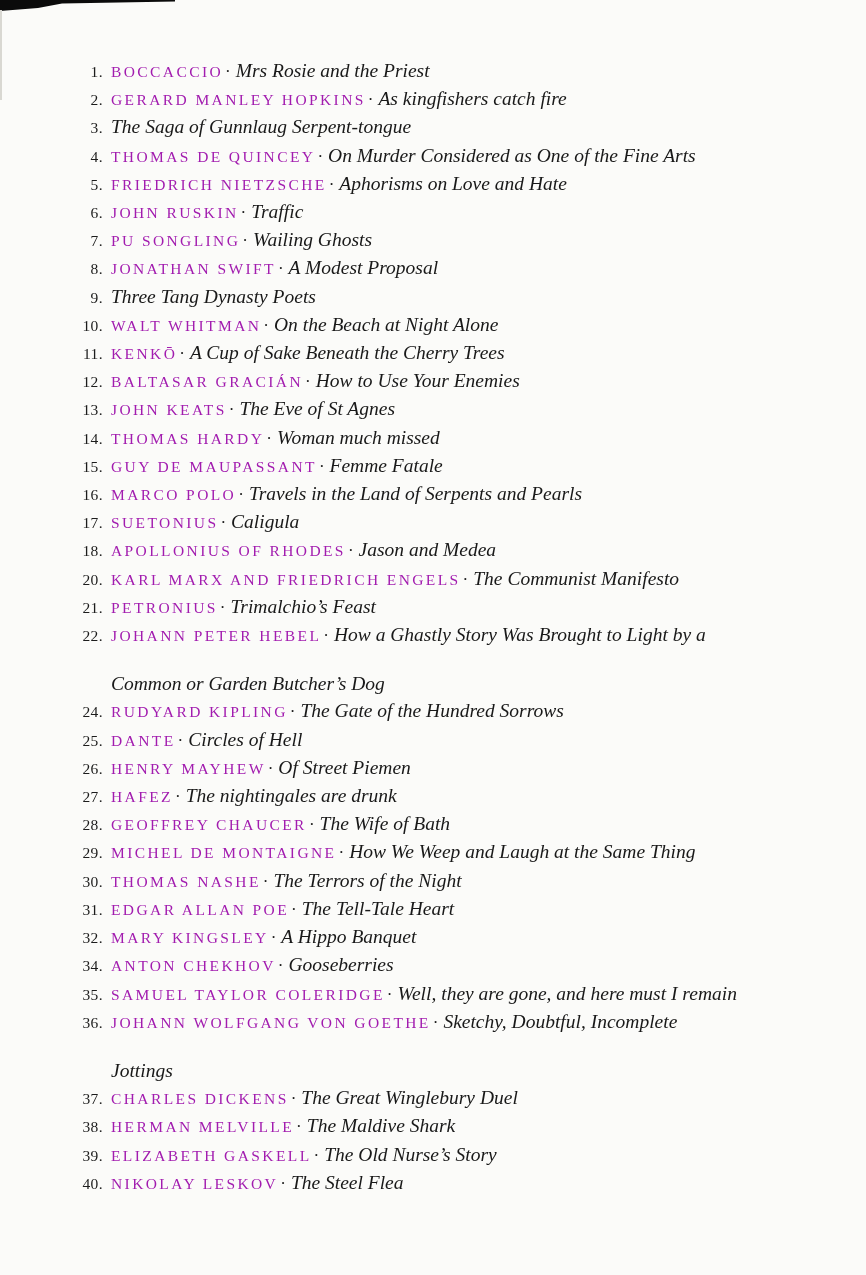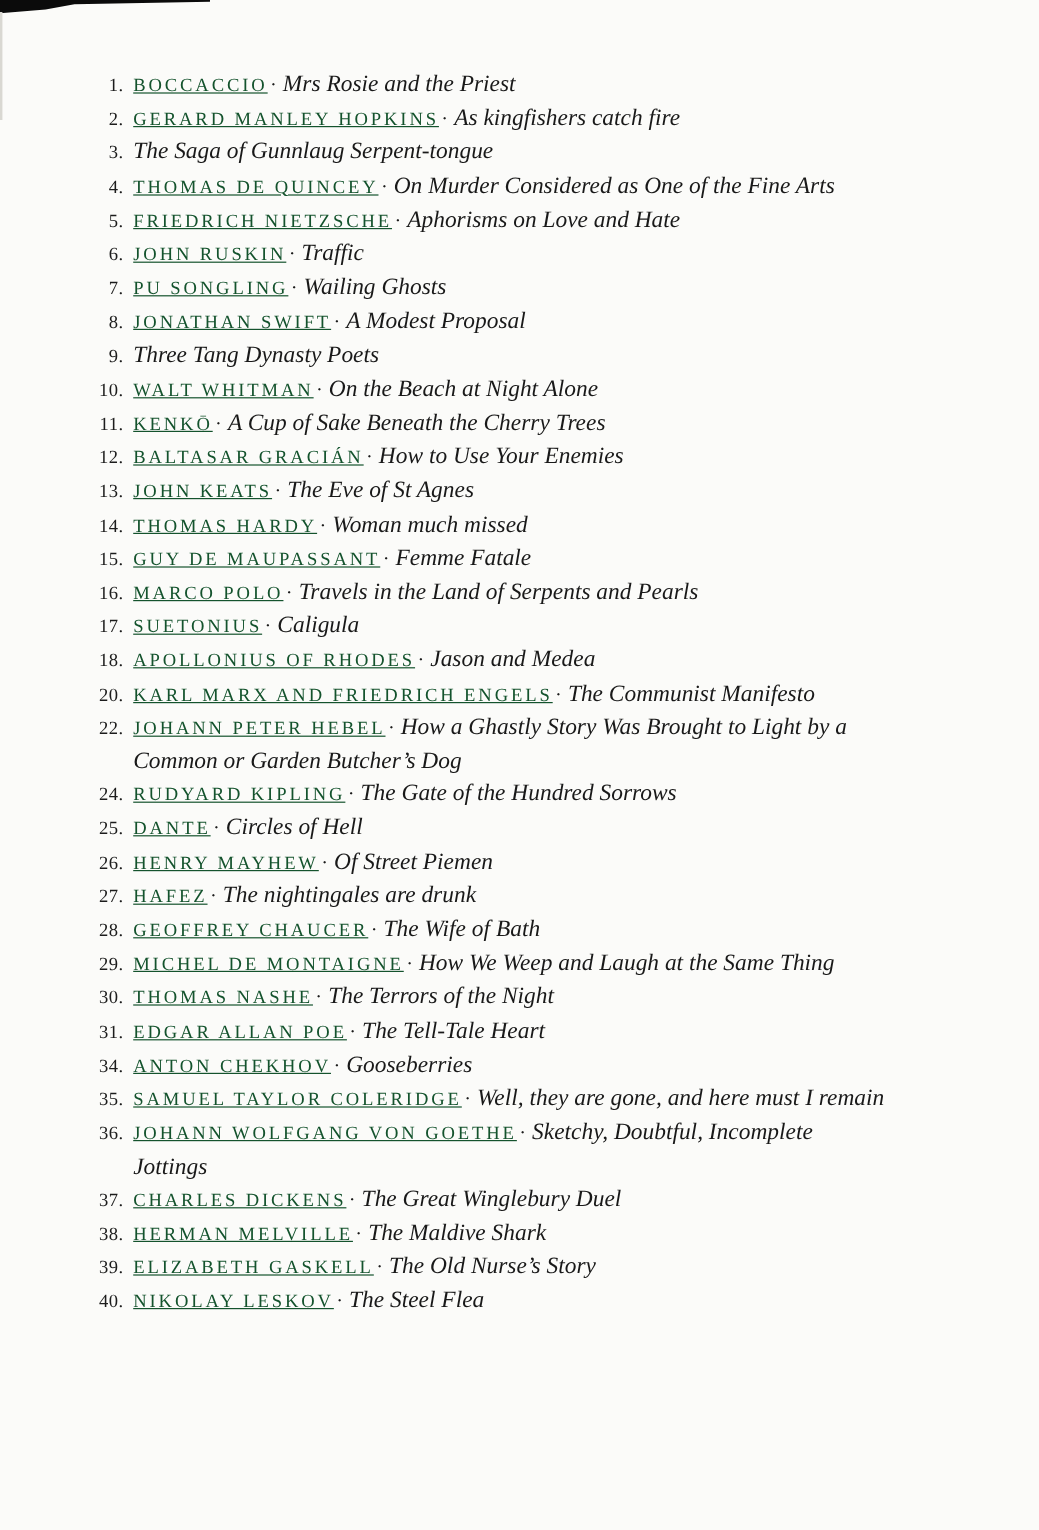--- a/index.html
+++ b/index.html
@@ -40,33 +40,32 @@
     text-align: right;
     padding-right: 8px;
     font-size: 15.5px;
     letter-spacing: 0.4px;
     color: #1c1c1c;
   }
   .entry { flex: 1; }
   .author {
     font-size: 15.5px;
     letter-spacing: 2.4px;
-    color: #14532d;
-    text-decoration: underline;
+    color: #a21caf;
   }
   .sep {
     font-size: 17px;
     padding: 0 5px 0 2px;
   }
   .title {
     font-style: italic;
     font-size: 19.5px;
     color: #191919;
   }
-  .line2 { display: block; }
+  .line2 { display: block; margin-top: 21px; }
 </style>
 </head>
 <body>
 
 <div class="page">
   <div class="scan-mark"></div>
   <div class="scan-edge"></div>
   <ol class="list" id="list">
   <li class="row">
     <span class="num">1.</span>
@@ -157,20 +156,24 @@
     <span class="num">18.</span>
     <span class="entry"><span class="author">APOLLONIUS OF RHODES</span><span class="sep">·</span><span class="title">Jason and Medea</span></span>
   </li>
 
 
   <li class="row">
     <span class="num">20.</span>
     <span class="entry"><span class="author">KARL MARX AND FRIEDRICH ENGELS</span><span class="sep">·</span><span class="title">The Communist Manifesto</span></span>
   </li>
 
+  <li class="row">
+    <span class="num">21.</span>
+    <span class="entry"><span class="author">PETRONIUS</span><span class="sep">·</span><span class="title">Trimalchio’s Feast</span></span>
+  </li>
 
   <li class="row">
     <span class="num">22.</span>
     <span class="entry"><span class="author">JOHANN PETER HEBEL</span><span class="sep">·</span><span class="title">How a Ghastly Story Was Brought to Light by a</span><span class="title line2">Common or Garden Butcher’s Dog</span></span>
   </li>
 
 
   <li class="row">
     <span class="num">24.</span>
     <span class="entry"><span class="author">RUDYARD KIPLING</span><span class="sep">·</span><span class="title">The Gate of the Hundred Sorrows</span></span>
@@ -204,20 +207,24 @@
   <li class="row">
     <span class="num">30.</span>
     <span class="entry"><span class="author">THOMAS NASHE</span><span class="sep">·</span><span class="title">The Terrors of the Night</span></span>
   </li>
 
   <li class="row">
     <span class="num">31.</span>
     <span class="entry"><span class="author">EDGAR ALLAN POE</span><span class="sep">·</span><span class="title">The Tell-Tale Heart</span></span>
   </li>
 
+  <li class="row">
+    <span class="num">32.</span>
+    <span class="entry"><span class="author">MARY KINGSLEY</span><span class="sep">·</span><span class="title">A Hippo Banquet</span></span>
+  </li>
 
 
   <li class="row">
     <span class="num">34.</span>
     <span class="entry"><span class="author">ANTON CHEKHOV</span><span class="sep">·</span><span class="title">Gooseberries</span></span>
   </li>
 
   <li class="row">
     <span class="num">35.</span>
     <span class="entry"><span class="author">SAMUEL TAYLOR COLERIDGE</span><span class="sep">·</span><span class="title">Well, they are gone, and here must I remain</span></span>

